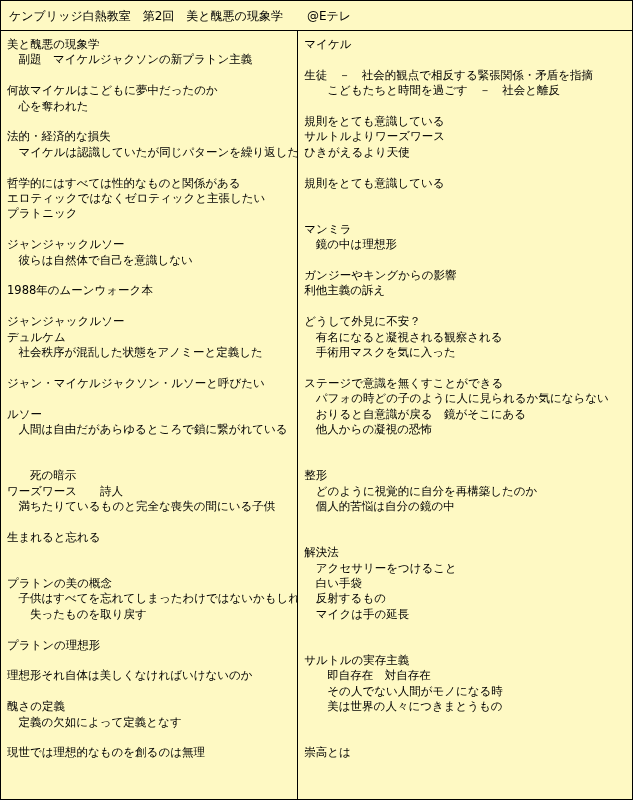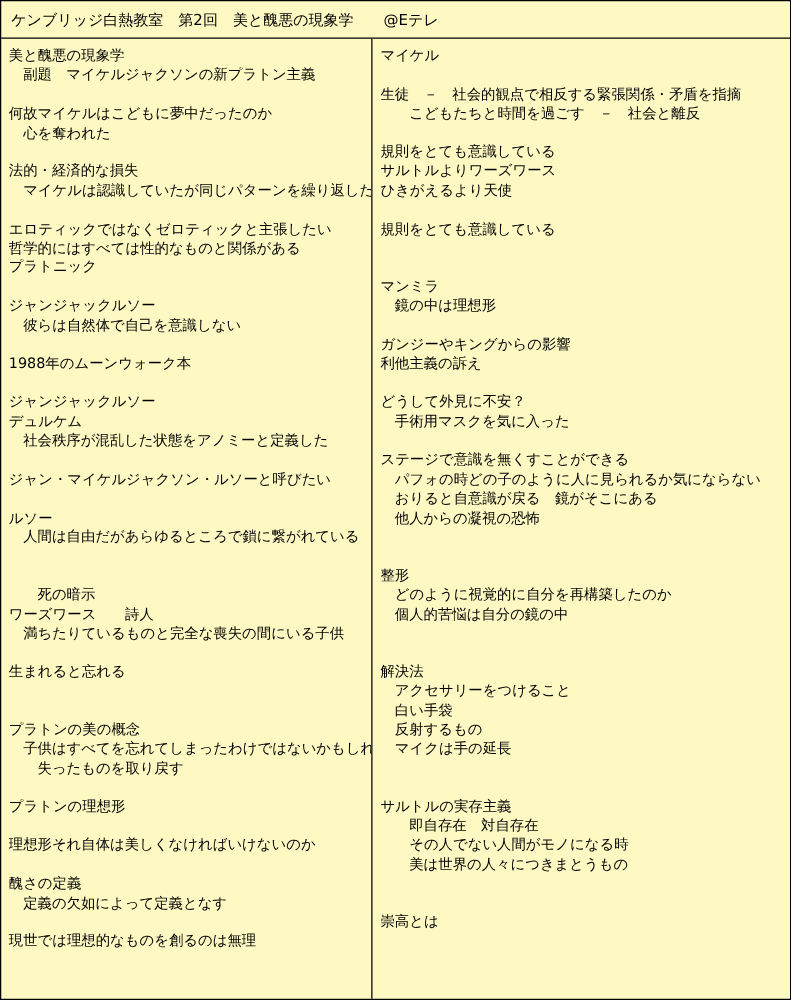--- a/index.html
+++ b/index.html
@@ -82,22 +82,22 @@
     <div class="col col-left">
         <div class="line">美と醜悪の現象学</div>
         <div class="line">　副題　マイケルジャクソンの新プラトン主義</div>
         <div class="blank"></div>
         <div class="line">何故マイケルはこどもに夢中だったのか</div>
         <div class="line">　心を奪われた</div>
         <div class="blank"></div>
         <div class="line">法的・経済的な損失</div>
         <div class="line">　マイケルは認識していたが同じパターンを繰り返した</div>
         <div class="blank"></div>
+        <div class="line">哲学的にはすべては性的なものと関係がある</div>
         <div class="line">エロティックではなくゼロティックと主張したい</div>
-        <div class="line">哲学的にはすべては性的なものと関係がある</div>
         <div class="line">プラトニック</div>
         <div class="blank"></div>
         <div class="line">ジャンジャックルソー</div>
         <div class="line">　彼らは自然体で自己を意識しない</div>
         <div class="blank"></div>
         <div class="line">1988年のムーンウォーク本</div>
         <div class="blank"></div>
         <div class="line">ジャンジャックルソー</div>
         <div class="line">デュルケム</div>
         <div class="line">　社会秩序が混乱した状態をアノミーと定義した</div>
@@ -143,20 +143,21 @@
         <div class="line">規則をとても意識している</div>
         <div class="blank"></div>
         <div class="blank"></div>
         <div class="line">マンミラ</div>
         <div class="line">　鏡の中は理想形</div>
         <div class="blank"></div>
         <div class="line">ガンジーやキングからの影響</div>
         <div class="line">利他主義の訴え</div>
         <div class="blank"></div>
         <div class="line">どうして外見に不安？</div>
+        <div class="line">　有名になると凝視される観察される</div>
         <div class="line">　手術用マスクを気に入った</div>
         <div class="blank"></div>
         <div class="line">ステージで意識を無くすことができる</div>
         <div class="line">　パフォの時どの子のように人に見られるか気にならない</div>
         <div class="line">　おりると自意識が戻る　鏡がそこにある</div>
         <div class="line">　他人からの凝視の恐怖</div>
         <div class="blank"></div>
         <div class="blank"></div>
         <div class="line">整形</div>
         <div class="line">　どのように視覚的に自分を再構築したのか</div>

